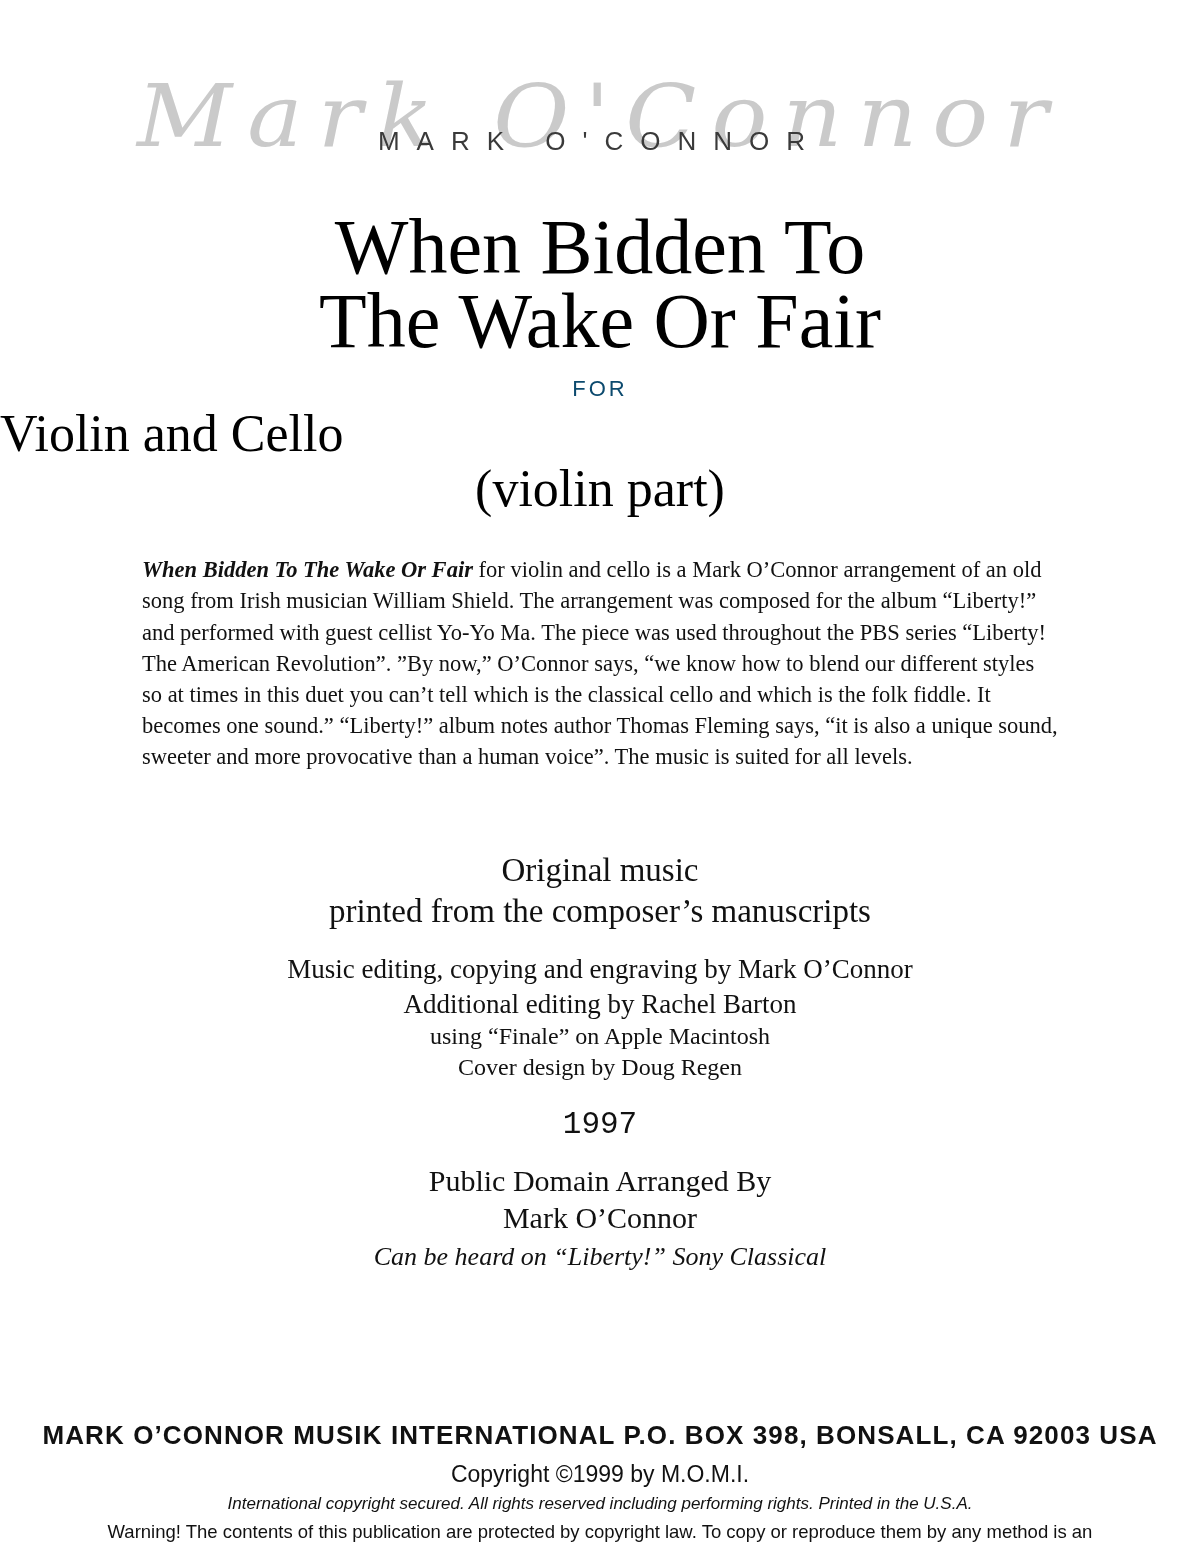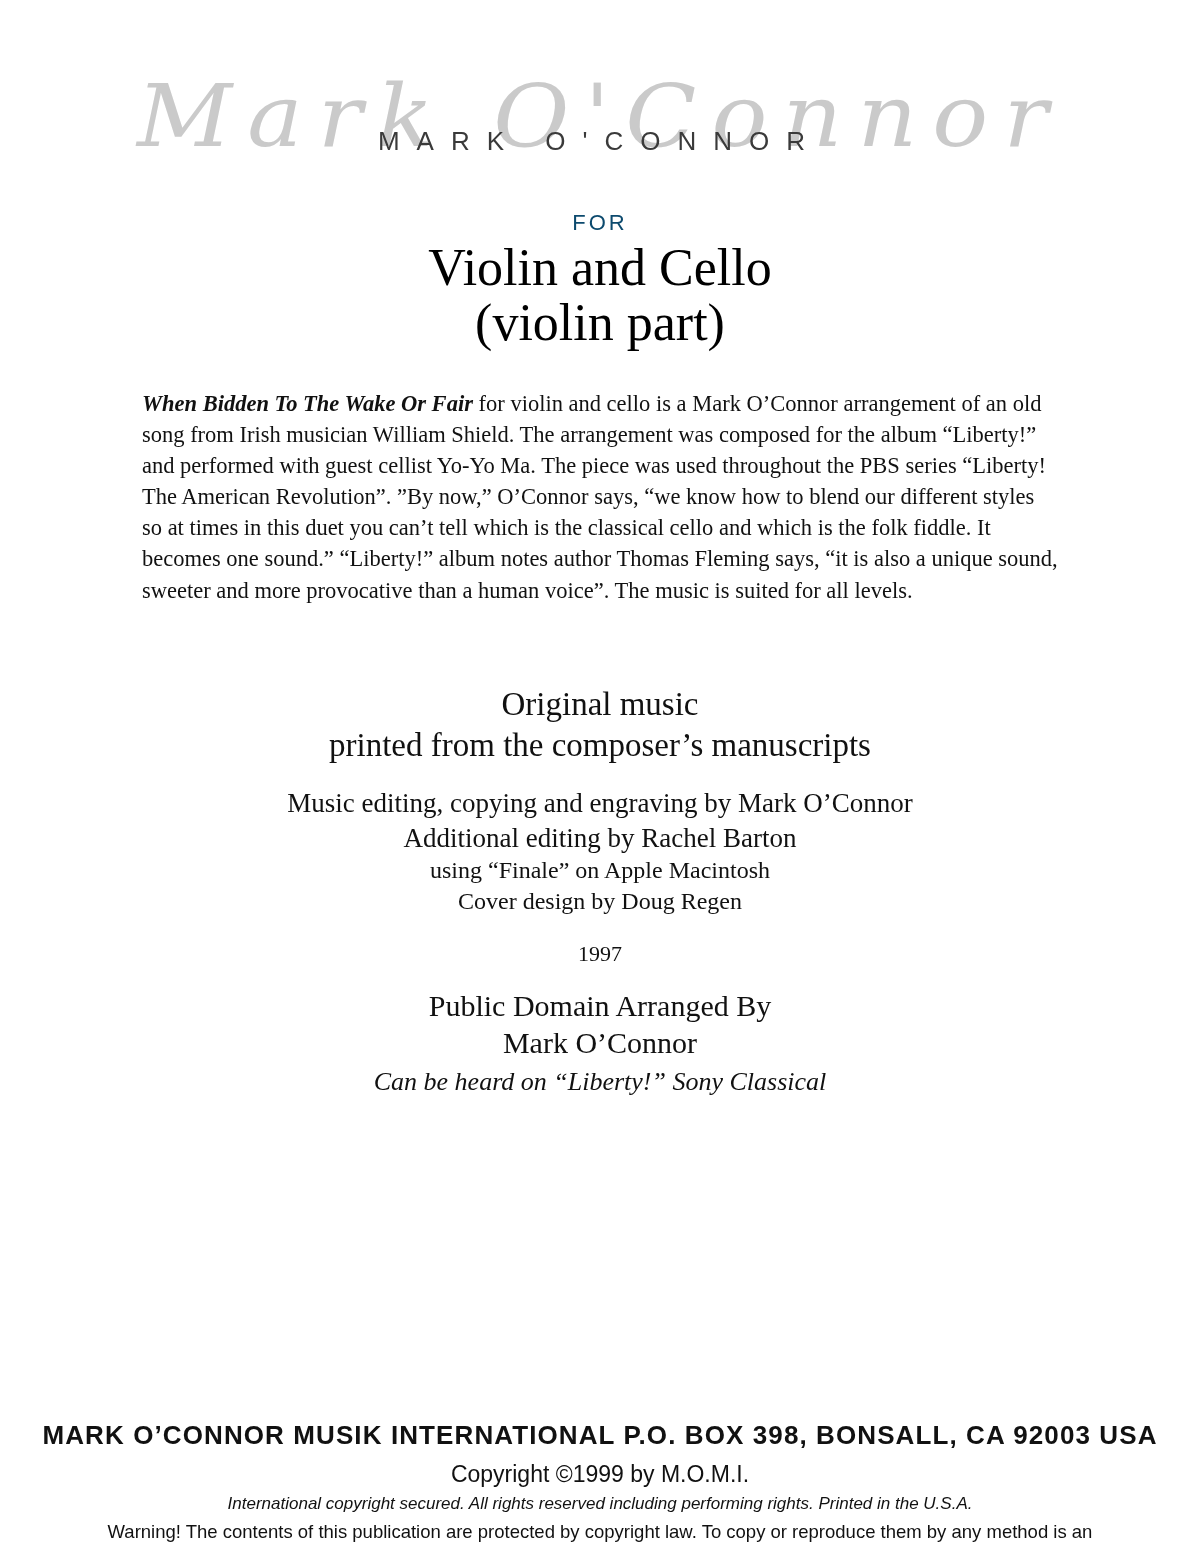--- a/index.html
+++ b/index.html
@@ -74,21 +74,21 @@
   }
   .for-word {
     text-align: center;
     font-family: "Liberation Sans", sans-serif;
     font-size: 22px;
     letter-spacing: 3px;
     color: #0c4a6e;
     margin-top: 18px;
   }
   .instruments {
-    text-align: center;
+    text-align: left;
     font-family: "Liberation Serif", serif;
     font-size: 52px;
     line-height: 1.06;
     margin-top: 4px;
     color: #000;
   }
   .part {
     text-align: center;
     font-family: "Liberation Serif", serif;
     font-size: 52px;
@@ -128,21 +128,22 @@
     margin-top: 20px;
     font-size: 27px;
     line-height: 1.28;
   }
   .credit-lines div:nth-child(3),
   .credit-lines div:nth-child(4) {
     font-size: 24px;
   }
   .year {
     margin-top: 24px;
-    font-size: 22px;
+    font-size: 31px;
+    font-family: Liberation Mono, monospace;
   }
   .arranged {
     margin-top: 20px;
     font-size: 30px;
     line-height: 1.24;
   }
   .heard {
     margin-top: 6px;
     font-size: 26px;
     font-style: italic;
@@ -182,20 +183,24 @@
 </head>
 <body>
 
 <div class="page">
 
   <div class="logo-block">
     <div class="logo-script">Mark O'Connor</div>
     <div class="logo-caps">MARK O'CONNOR</div>
   </div>
 
+  <div class="title">
+    <span>When Bidden To</span>
+    <span class="line2">The Wake Or Fair</span>
+  </div>
 
   <div class="for-word">FOR</div>
 
   <div class="instruments">Violin and Cello</div>
   <div class="part">(violin part)</div>
 
   <div class="description">
     <b>When Bidden To The Wake Or Fair</b><span> for violin and cello is a Mark O’Connor arrangement of an old song from Irish musician William Shield. The arrangement was composed for the album “Liberty!” and performed with guest cellist Yo-Yo Ma. The piece was used throughout the PBS series “Liberty! The American Revolution”.  ”By now,” O’Connor says, “we know how to blend our different styles so at times in this duet you can’t tell which is the classical cello and which is the folk fiddle. It becomes one sound.” “Liberty!” album notes author Thomas Fleming says, “it is also a unique sound, sweeter and more provocative than a human voice”. The music is suited for all levels.</span>
   </div>
 

